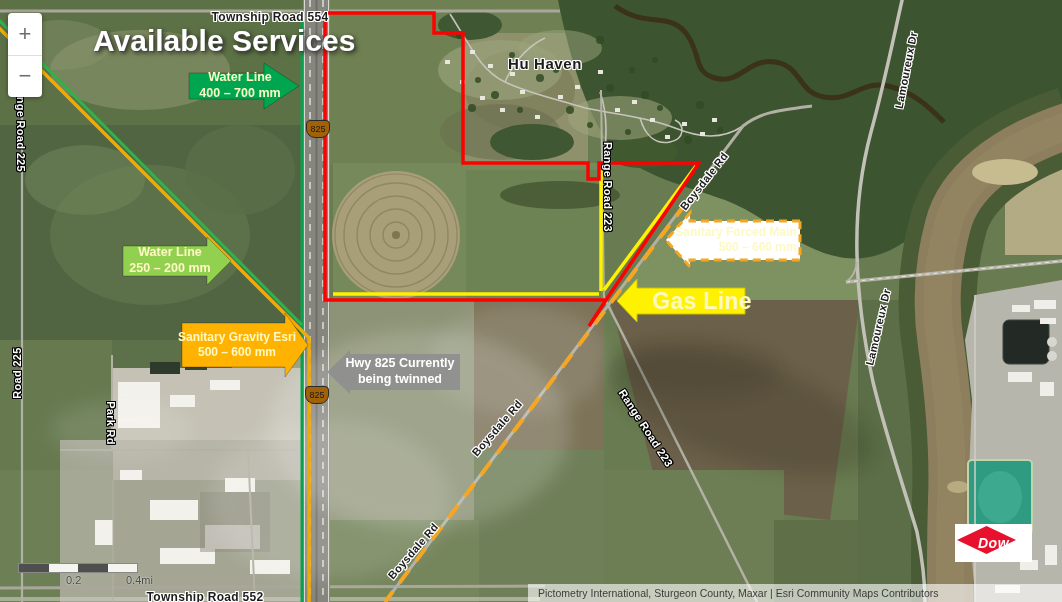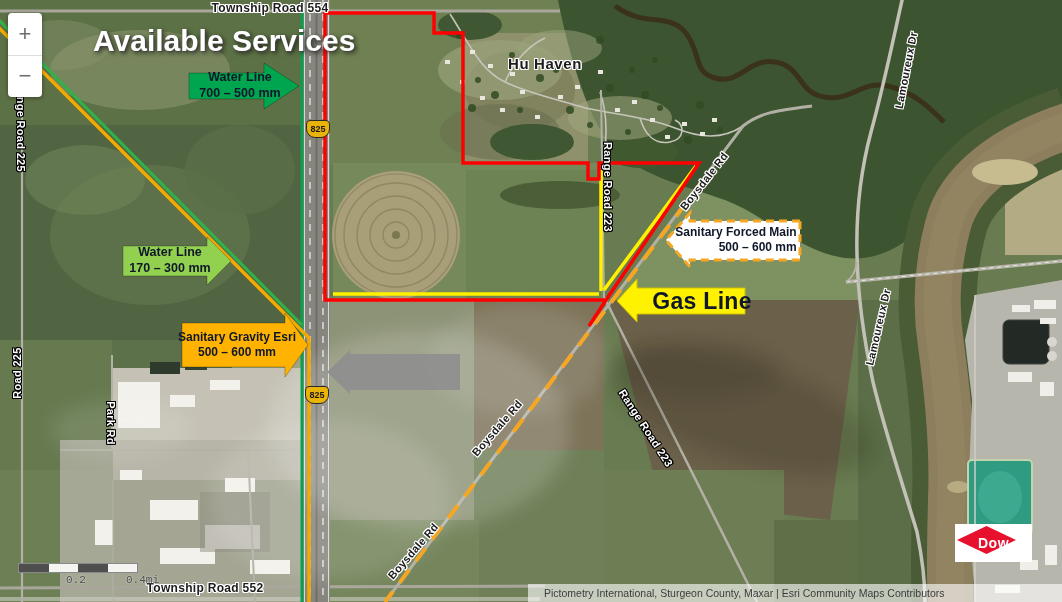--- a/index.html
+++ b/index.html
@@ -13,71 +13,71 @@
     position:absolute;white-space:nowrap;font-weight:bold;font-size:11px;
     transform:translate(-50%,-50%) rotate(var(--r,0deg));
     pointer-events:none;letter-spacing:.3px;
   }
   .halo-d{color:#1c1c1c;
     text-shadow:-1px -1px 0 #fff,1px -1px 0 #fff,-1px 1px 0 #fff,1px 1px 0 #fff,
       0 -1px 0 #fff,0 1px 0 #fff,-1px 0 0 #fff,1px 0 0 #fff;}
   .halo-l{color:#fff;
     text-shadow:-1px -1px 0 #000,1px -1px 0 #000,-1px 1px 0 #000,1px 1px 0 #000,
       0 -1px 0 #000,0 1px 0 #000,-1px 0 0 #000,1px 0 0 #000;}
-  .lbl-12{font-size:12px;}
+  .lbl-12{font-size:12px;margin-top:9px;}
   .lbl-15{font-size:15px;letter-spacing:.6px;}
   
   .page-title{
     position:absolute;left:63px;top:24px;font-size:30px;font-weight:bold;color:#fff;
     text-shadow:1px 1px 0 rgba(70,70,70,.9),2px 2px 5px rgba(0,0,0,.75);
     margin-left:30px;
   }
   
   .zoomctl{
     position:absolute;left:8px;top:13px;width:34px;height:84px;background:#fff;
     border-radius:4px;box-shadow:0 1px 4px rgba(0,0,0,.4);display:flex;flex-direction:column;
   }
   .zoomctl .zbtn{
     flex:1;display:flex;align-items:center;justify-content:center;
     font-size:22px;color:#6e6e6e;cursor:pointer;user-select:none;
   }
   .zoomctl .zdiv{height:1px;background:#ddd;}
   
   .atext{
     position:absolute;transform:translate(-50%,-50%);text-align:center;
-    font-weight:bold;font-size:12.5px;line-height:1.25;color:#0f172a;pointer-events:none;
+    font-weight:bold;font-size:12.5px;line-height:1.25;color:#fef9c3;pointer-events:none;
     white-space:nowrap;
   }
   .atext.white{color:#fff;}
   .atext.big{font-size:23px;letter-spacing:.3px;}
   
   .shield{
-    position:absolute;width:22px;height:16px;background:#eab308;border:1.5px solid #2a2a2a;
+    position:absolute;width:22px;height:16px;background:#a16207;border:1.5px solid #2a2a2a;
     border-radius:4px 4px 9px 9px;transform:translate(-50%,-50%);
     display:flex;align-items:center;justify-content:center;
-    font-size:9px;font-weight:bold;color:#1a1a1a;
-  }
-  
-  .scalebar{position:absolute;left:18px;top:563px;font-family:Liberation Mono, monospace;}
+    font-size:9px;font-weight:normal;color:#1a1a1a;
+  }
+  
+  .scalebar{position:absolute;left:18px;top:563px;}
   .scalebar .segs{display:flex;width:118px;height:8px;border:1px solid #888;}
   .scalebar .segs div{flex:1;}
   .sb-dark{background:#4f4f4f;} .sb-light{background:#f4f4f0;}
   .sb-labels{position:relative;height:13px;font-size:11px;color:#4c4c4c;
     text-shadow:0 0 2px rgba(255,255,255,.8);}
   .sb-mid{position:absolute;left:48px;top:1px;}
   .sb-end{position:absolute;left:108px;top:1px;}
   
   .attrib{
     position:absolute;left:528px;top:584px;width:534px;height:19px;
     background:rgba(255,255,255,.62);color:#3c3c3c;font-size:10.5px;
-    line-height:18px;padding-left:16px;white-space:nowrap;overflow:hidden;box-sizing:border-box;
+    line-height:18px;padding-left:10px;white-space:nowrap;overflow:hidden;box-sizing:border-box;
   }
   
   .dowlogo{position:absolute;left:955px;top:524px;width:77px;height:38px;background:#fff;
-    display:flex;align-items:center;justify-content:center;}
+    display:flex;align-items:center;justify-content:center;font-style:italic;}
   .dowdiamond{position:absolute;left:7px;top:3px;width:63px;height:32px;}
   .dowtext{position:relative;color:#fff;font-weight:bold;font-size:14px;letter-spacing:.5px;}
 </style>
 </head>
 <body>
 
 <div class="map-frame">
 
   <svg width="1062" height="602" viewBox="0 0 1062 602">
     <defs>
@@ -307,29 +307,33 @@
     <polygon points="189,73 264,73 264,63 299,86 264,109 264,99 189,99" fill="#00A550" stroke="rgba(0,0,0,.25)"></polygon>
     <polygon points="123,246 207,246 207,237 231,261 207,285 207,276 123,276" fill="#92D050" stroke="rgba(0,0,0,.25)"></polygon>
     <polygon points="182,323 285,323 285,313 308,345 285,377 285,367 182,367" fill="#FFB300" stroke="rgba(0,0,0,.25)"></polygon>
     <polygon points="460,354 350,354 350,350 327,372 350,394 350,390 460,390" fill="#8F8F8F" opacity=".93"></polygon>
     <polygon points="800,221 690,221 690,213 666,240 690,267 690,260 800,260" fill="#FFFFFF" stroke="#F5A623" stroke-width="3" stroke-dasharray="8 5"></polygon>
     <polygon points="745,288 637,288 637,279 617,301 637,322 637,314 745,314" fill="#FFF200" stroke="#cdbf00"></polygon>
   </svg>
 
   <div class="atext" style="left:240px;top:86px;">
     <div>Water Line</div>
-    <div>700 – 500 mm</div>
+    <div>400 – 700 mm</div>
   </div>
   <div class="atext" style="left:170px;top:261px;">
     <div>Water Line</div>
-    <div>170 – 300 mm</div>
+    <div>250 – 200 mm</div>
   </div>
   <div class="atext" style="left:237px;top:345px;font-size:12px;">
     <div>Sanitary Gravity Esri</div>
     <div>500 – 600 mm</div>
+  </div>
+  <div class="atext white" style="left:400px;top:372px;">
+    <div>Hwy 825 Currently</div>
+    <div>being twinned</div>
   </div>
   <div class="atext" style="left:736px;top:240px;font-size:12px;text-align:right;">
     <div>Sanitary Forced Main</div>
     <div>500 – 600 mm</div>
   </div>
   <div class="atext big" style="left:702px;top:301px;">
     <div>Gas Line</div>
   </div>
 
   <div class="page-title">Available Services</div>

